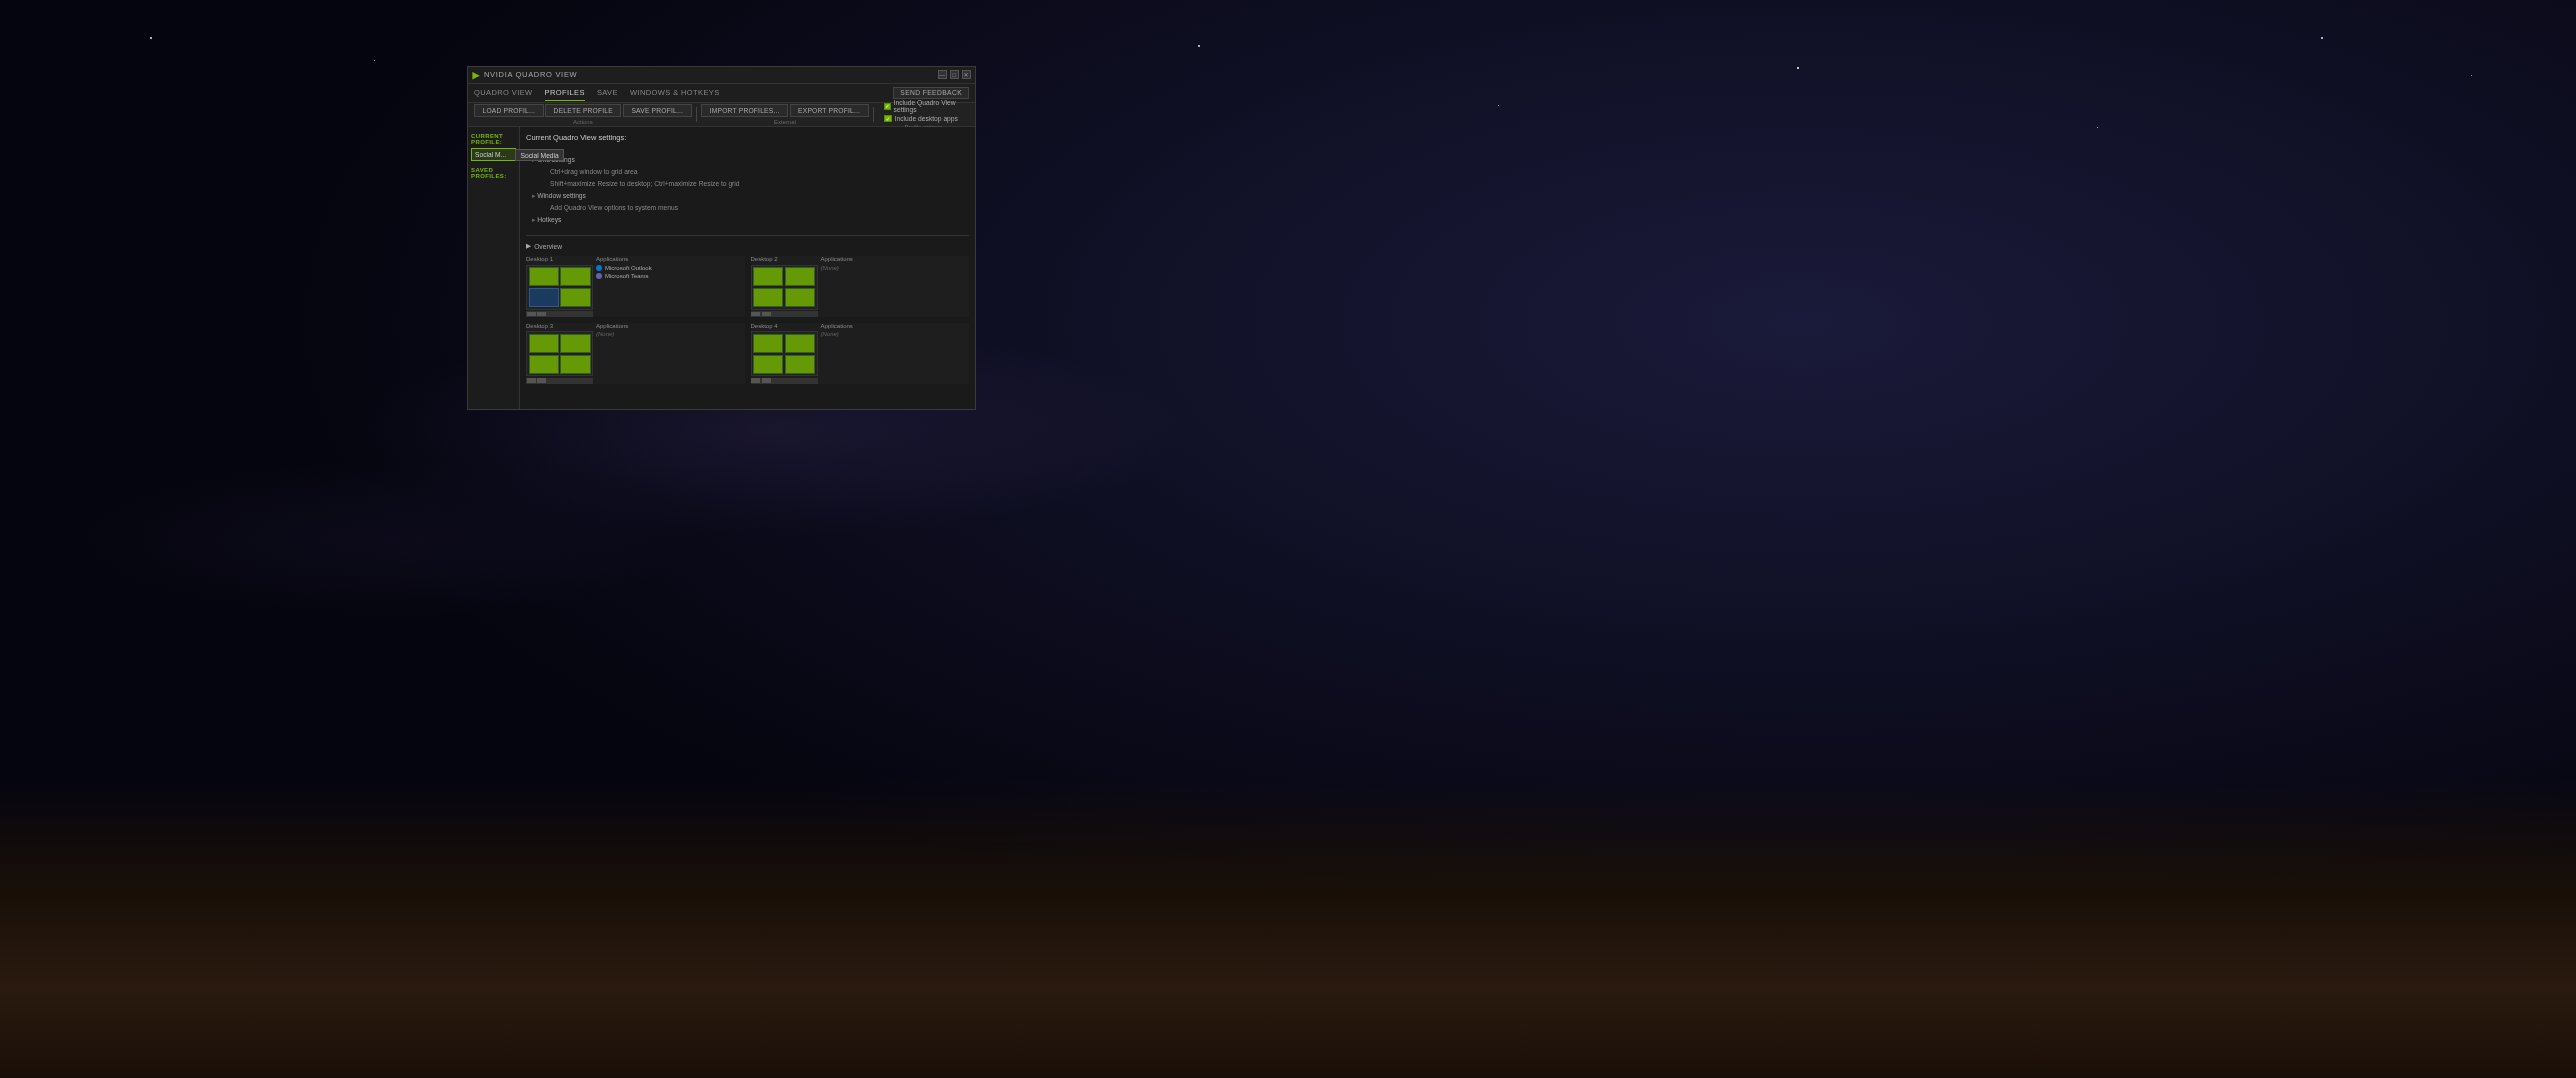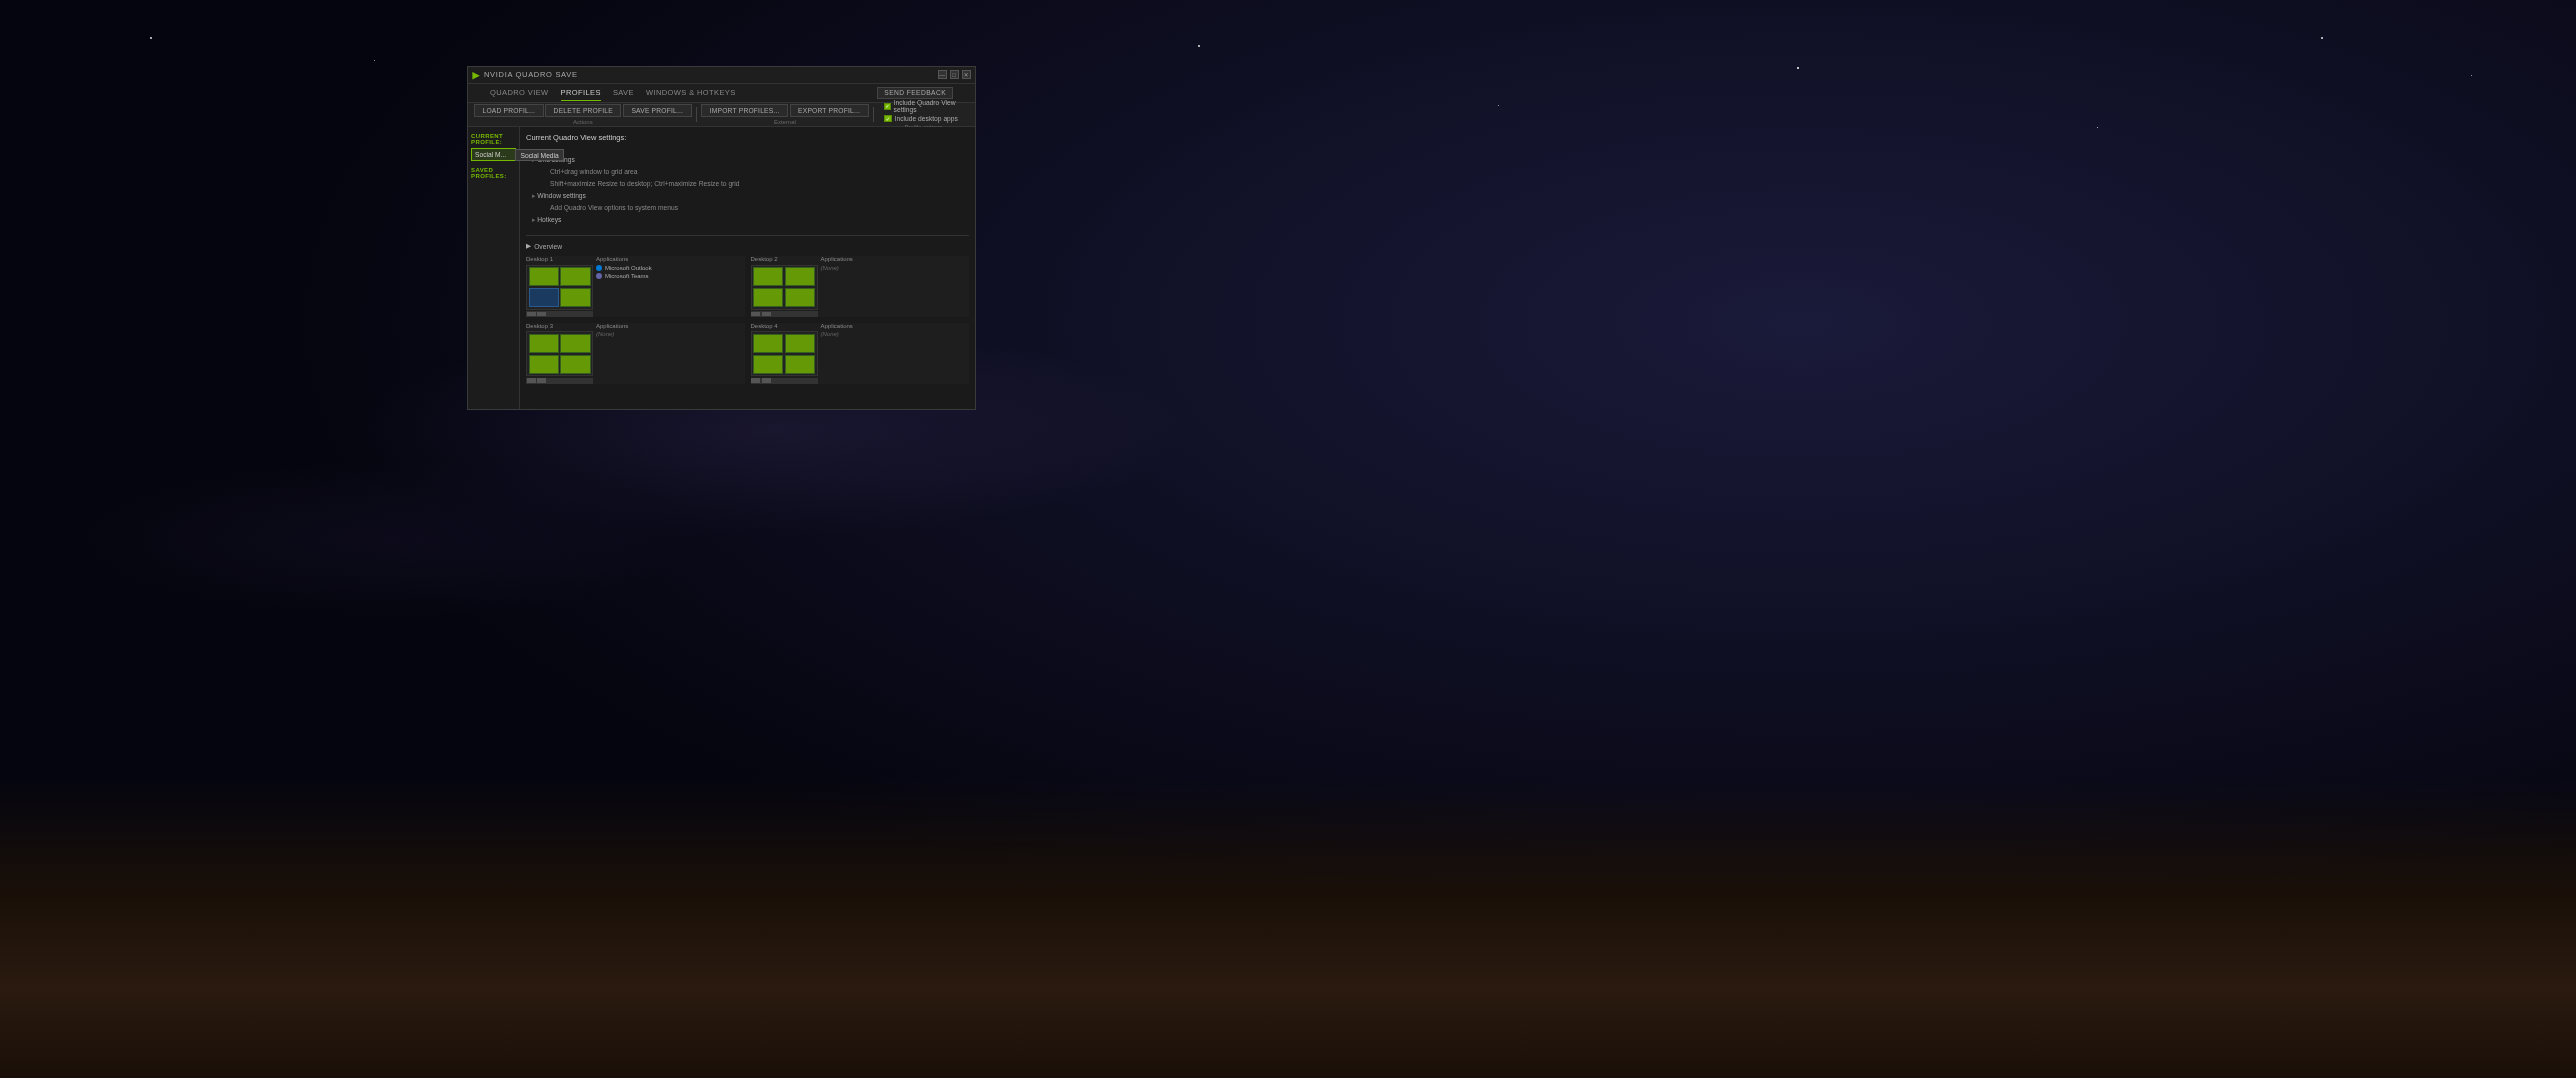--- a/index.html
+++ b/index.html
@@ -104,21 +104,21 @@
       cursor: pointer;
     }
 
     
     .nav-tabs {
       display: flex;
       align-items: center;
       background: #1e1e1e;
       height: 19.5px;
       border-bottom: 0.7px solid #333;
-      padding: 0 22px;
+      padding: 0 6px;
       gap: 12px;
     }
 
     .nav-tab {
       color: #888;
       font-size: 7.5px;
       letter-spacing: 0.4px;
       cursor: pointer;
       padding: 3px 0;
       border-bottom: 1.5px solid transparent;
@@ -467,21 +467,21 @@
 <div class="star" style="width:1.5px;height:1.5px;top:67px;left:1797px;opacity:0.9"></div>
 <div class="star" style="width:0.7px;height:0.7px;top:127px;left:2097px;opacity:0.7"></div>
 <div class="star" style="width:1.5px;height:1.5px;top:37px;left:2321px;opacity:0.8"></div>
 <div class="star" style="width:0.7px;height:0.7px;top:75px;left:2471px;opacity:0.6"></div>
 
 <div class="app-window">
 
   <div class="title-bar">
     <div class="title-bar-left">
       <span class="nvidia-logo">▶</span>
-      <span class="title-bar-title">NVIDIA QUADRO SAVE</span>
+      <span class="title-bar-title">NVIDIA QUADRO VIEW</span>
     </div>
     <div class="title-bar-controls">
       <div class="title-btn">—</div>
       <div class="title-btn">□</div>
       <div class="title-btn">✕</div>
     </div>
   </div>
 
   <div class="nav-tabs">
     <div class="nav-tab">QUADRO VIEW</div>

